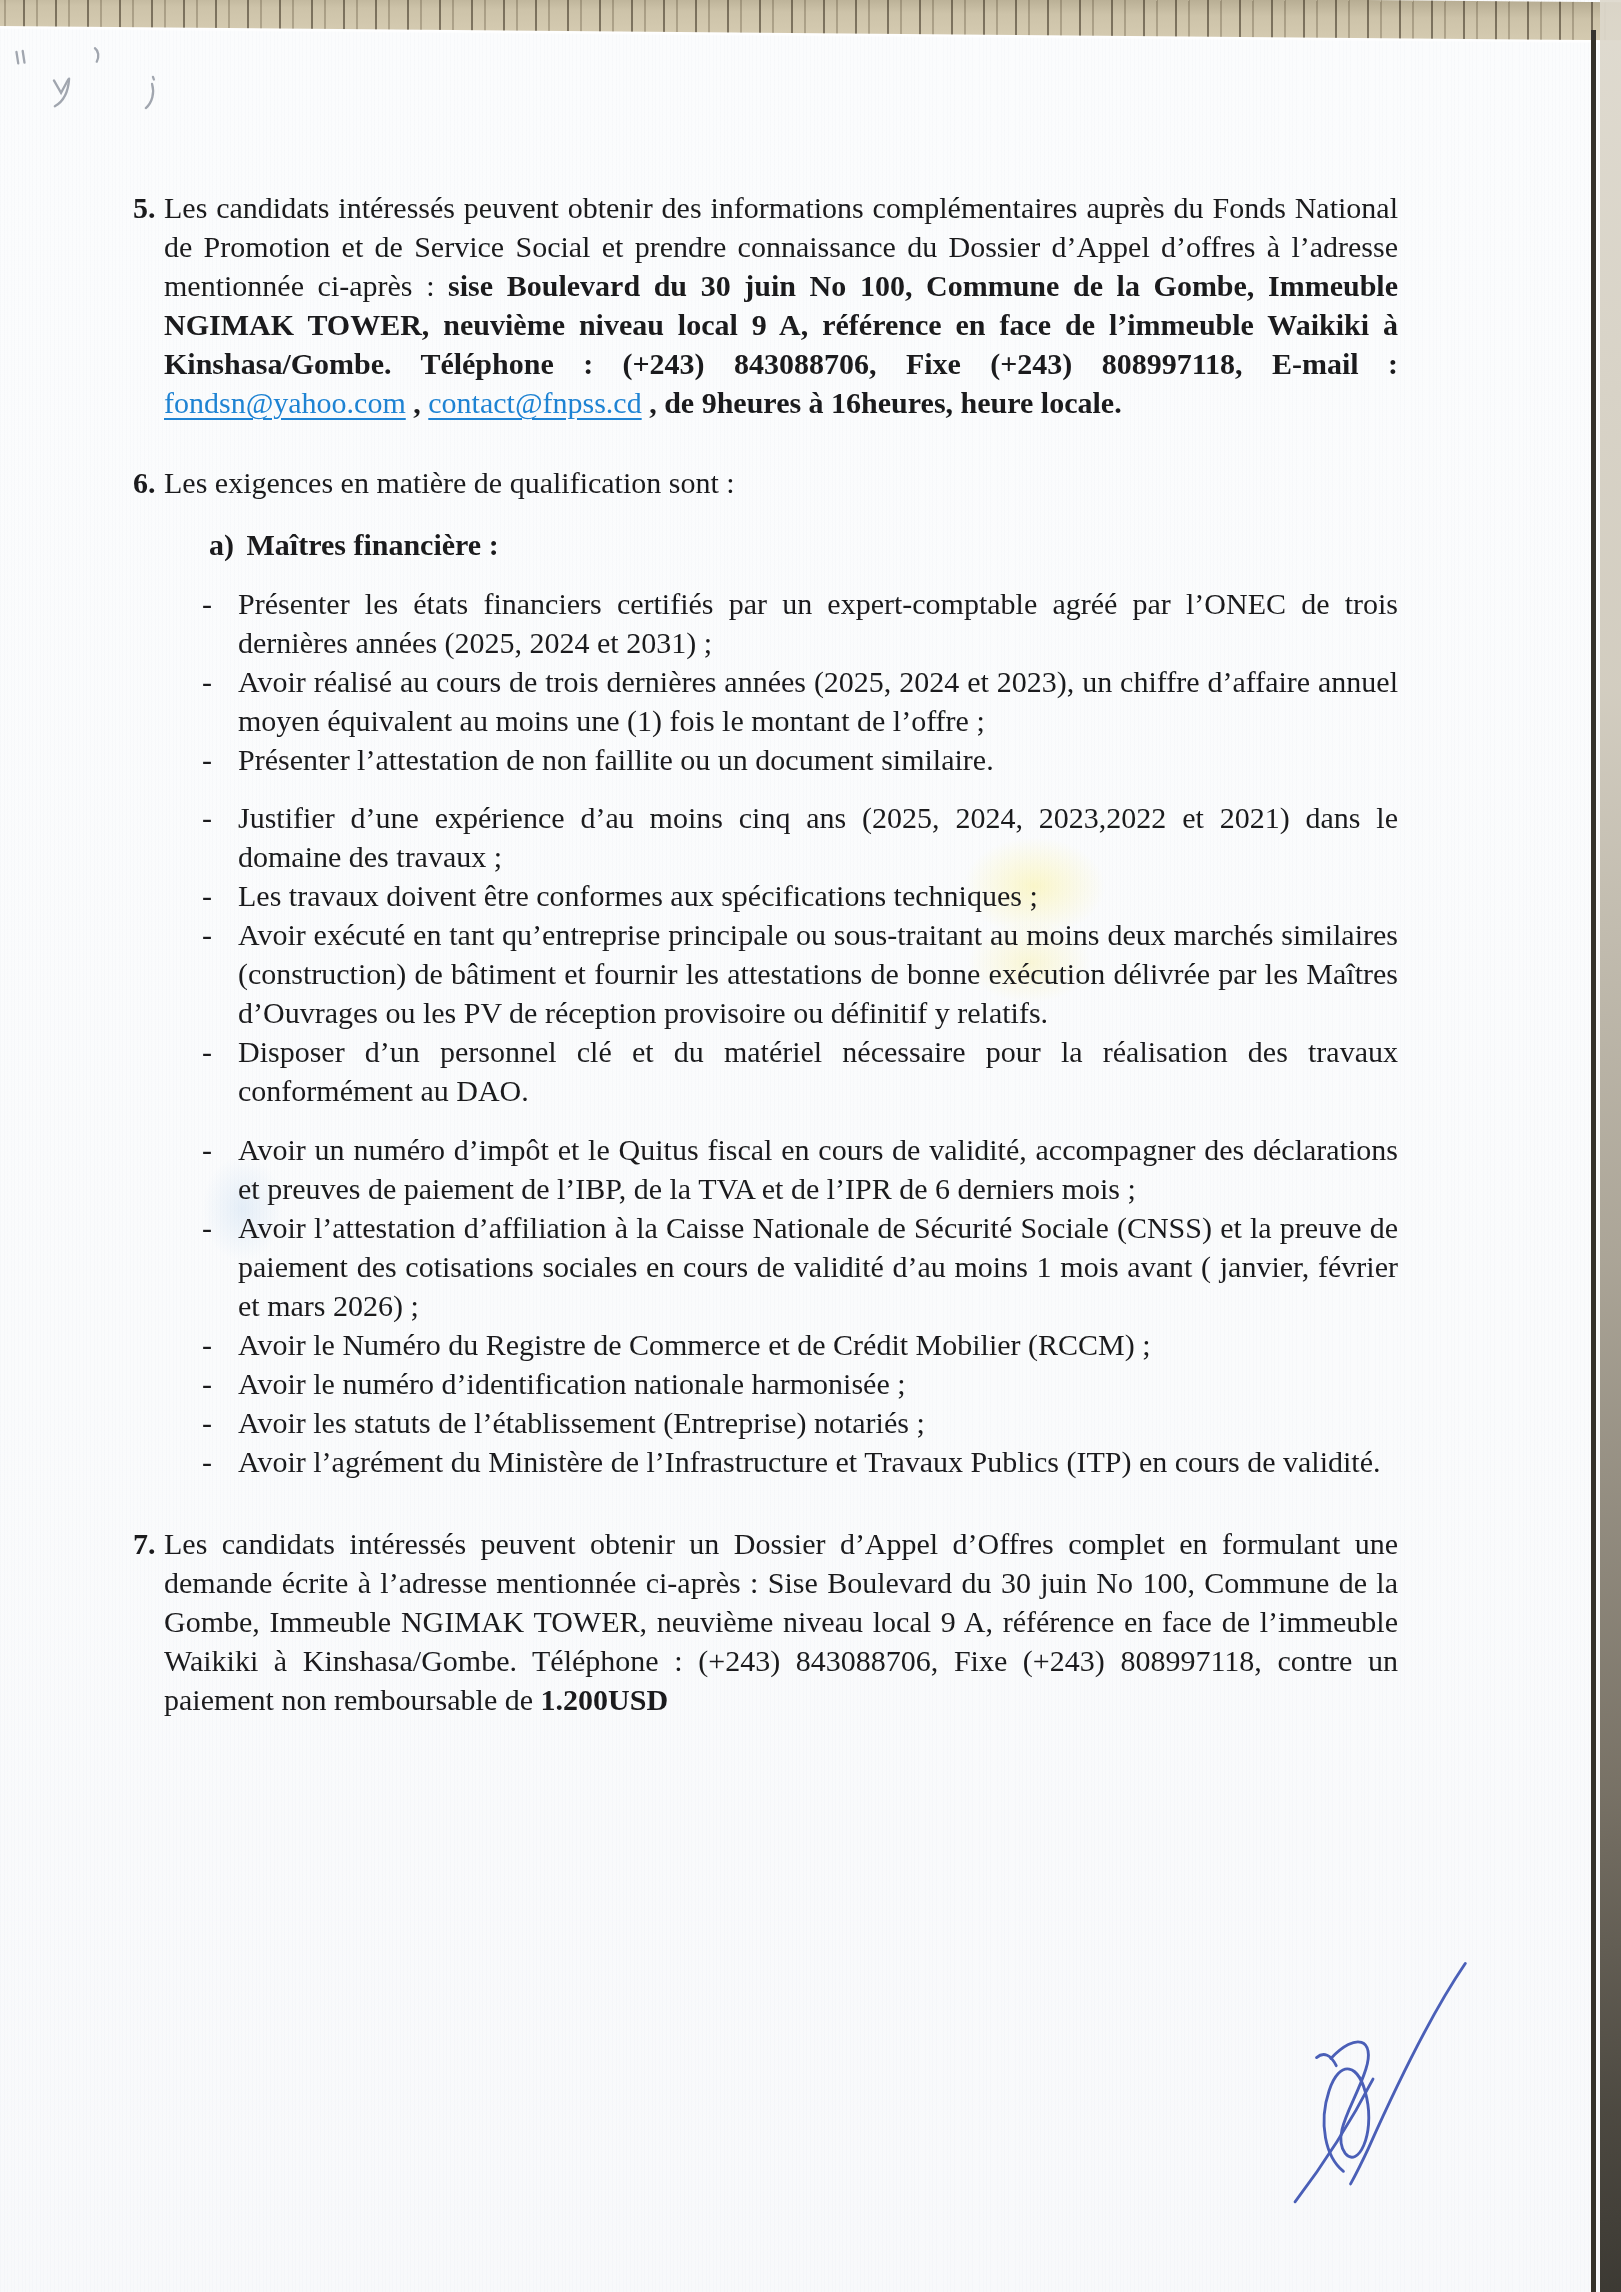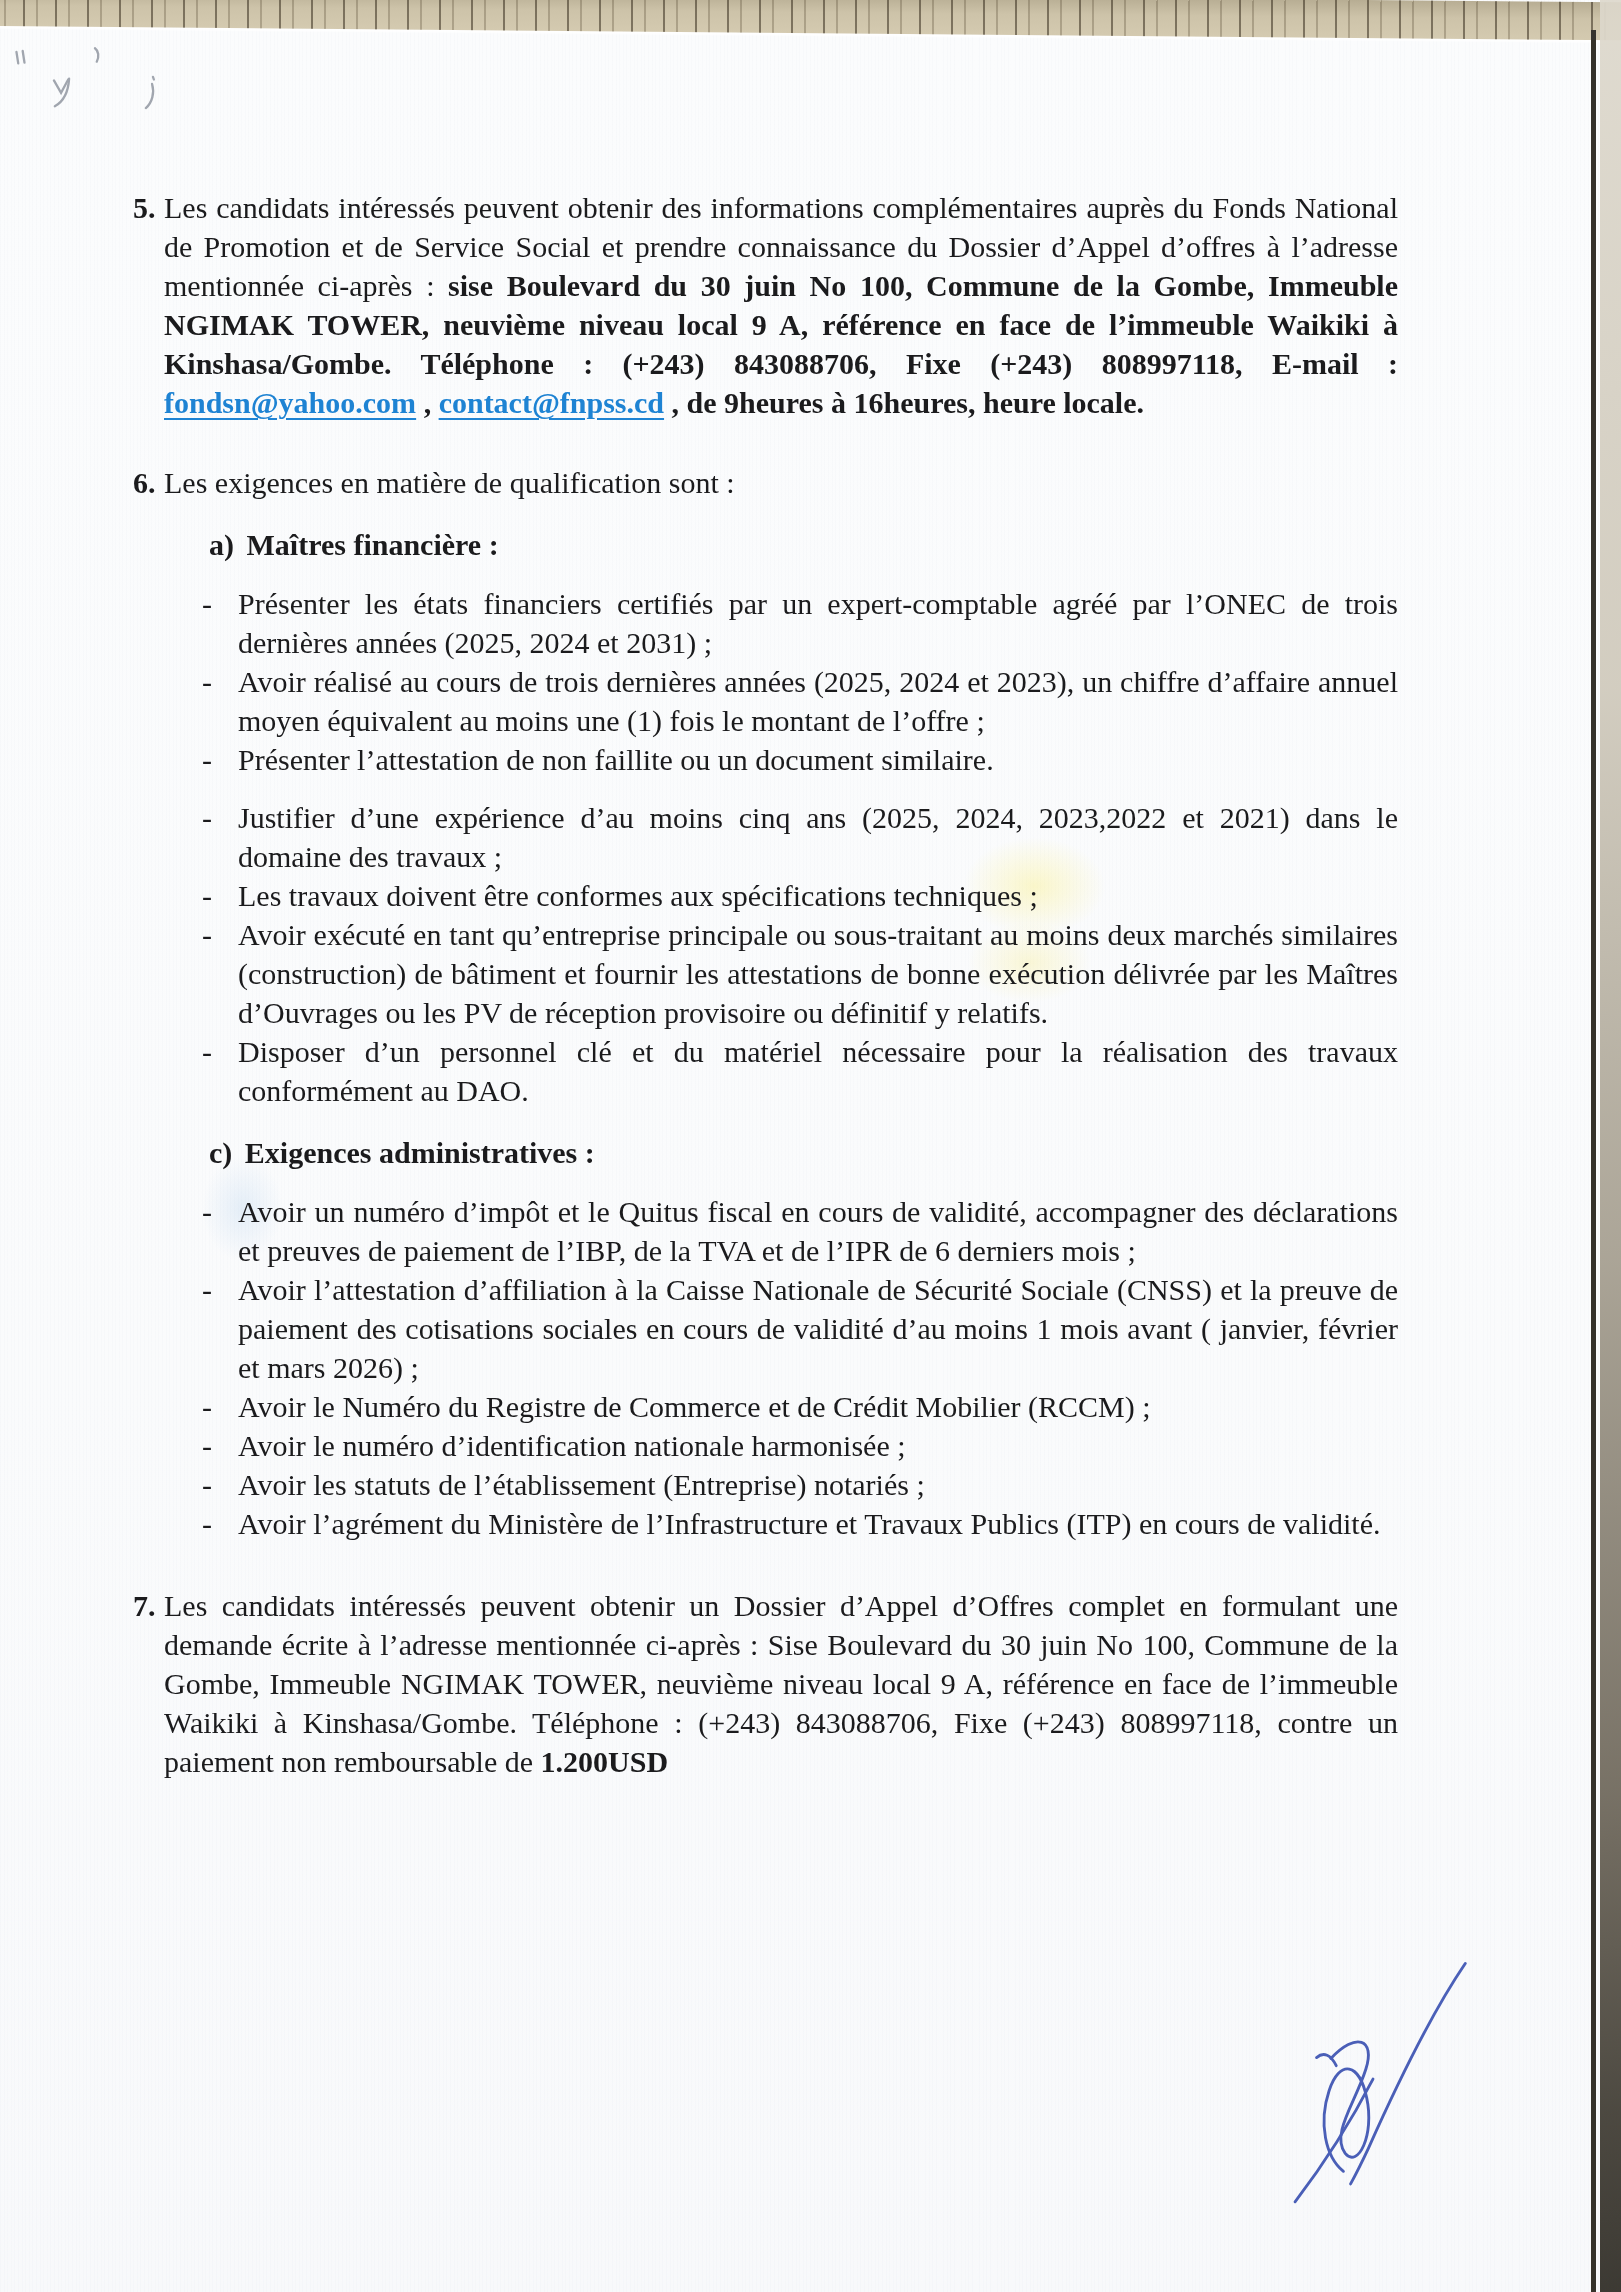--- a/index.html
+++ b/index.html
@@ -34,21 +34,21 @@
     background:radial-gradient(ellipse at center, rgba(150,190,230,0.22), rgba(150,190,230,0) 70%);}
   .pen-marks{position:absolute;left:0;top:34px;}
   .signature{position:absolute;left:1261px;top:1958px;}
   
   .content{position:absolute;left:133px;top:188px;width:1265px;font-size:30px;line-height:39px;}
   .numbered{display:flex;align-items:flex-start;}
   .num{width:31px;flex:0 0 31px;font-weight:700;}
   .numtext{flex:1;}
   .j{text-align:justify;text-justify:inter-word;}
   .b{font-weight:700;margin-top:36px;}
-  .link{color:#1e83d3;font-weight:700;text-decoration:underline;text-decoration-thickness:1.8px;text-underline-offset:4.5px;cursor:pointer;}
+  .link{color:#1e83d3;font-weight:400;text-decoration:underline;text-decoration-thickness:1.8px;text-underline-offset:4.5px;cursor:pointer;}
   .intro6{margin-top:41px;}
   .sec-title{margin:23px 0 0 76px;font-weight:700;}
   .sec-label{display:inline-block;margin-right:12.5px;}
   .bullets{list-style:none;margin:19.7px 0 0 69px;padding:0;}
   .bullet{display:flex;align-items:flex-start;}
   .dash{width:36px;flex:0 0 36px;}
   .bt{flex:1;}
   .item7{margin-top:43px;}
   p{margin:0;}
 </style>
@@ -118,23 +118,20 @@
       <li class="bullet">
           <span class="dash">-</span>
           <span class="bt j">Avoir exécuté en tant qu’entreprise principale ou sous-traitant au moins deux marchés similaires (construction) de bâtiment et fournir les attestations de bonne exécution délivrée par les Maîtres d’Ouvrages ou les PV de réception provisoire ou définitif y relatifs.</span>
         </li>
       <li class="bullet">
           <span class="dash">-</span>
           <span class="bt j">Disposer d’un personnel clé et du matériel nécessaire pour la réalisation des travaux conformément au DAO.</span>
         </li>
     </ul>
 
-    <div class="sec-title">
-      <span class="sec-label">c)</span><span>Exigences administratives :</span>
-    </div>
     <ul class="bullets">
       <li class="bullet">
           <span class="dash">-</span>
           <span class="bt j">Avoir un numéro d’impôt et le Quitus fiscal en cours de validité, accompagner des déclarations et preuves de paiement de l’IBP, de la TVA et de l’IPR de 6 derniers mois ;</span>
         </li>
       <li class="bullet">
           <span class="dash">-</span>
           <span class="bt j">Avoir l’attestation d’affiliation à la Caisse Nationale de Sécurité Sociale (CNSS) et la preuve de paiement des cotisations sociales en cours de validité d’au moins 1 mois avant ( janvier, février et mars 2026) ;</span>
         </li>
       <li class="bullet">

